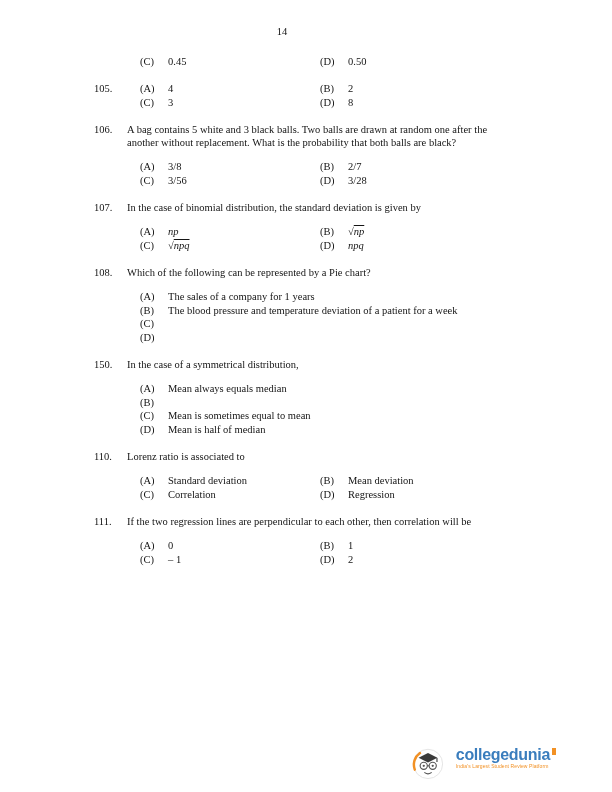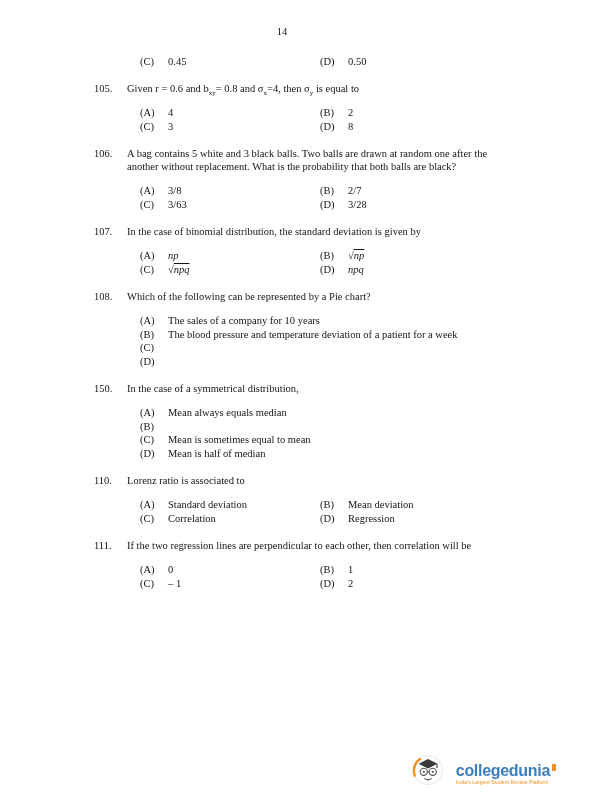--- a/index.html
+++ b/index.html
@@ -76,23 +76,23 @@
   .rad {
     text-decoration: overline;
     font-style: italic;
   }
   i { font-style: italic; }
 
   
   .logo {
     position: absolute;
     right: 8px;
-    bottom: 6px;
-    display: flex;
-    align-items: flex-end;
+    bottom: 12px;
+    display: flex;
+    align-items: flex-start;
     gap: 11px;
   }
   .logo-text {
     display: flex;
     flex-direction: column;
     align-items: flex-start;
   }
   .brand {
     font-family: "Liberation Sans", sans-serif;
     font-weight: bold;
@@ -136,21 +136,20 @@
             <div class="option">
               <span class="olabel">(D)</span>
               <span class="otext">0.50</span>
             </div>
           </div>
     </div>
   </div>
       <div class="question">
     <span class="qnum">105.</span>
     <div class="qbody">
-      <p class="qtext">Given r = 0.6 and b<sub>xy</sub>= 0.8 and σ<sub>x</sub>=4, then σ<sub>y</sub> is equal to</p>
       <div class="options two-col">
             <div class="option">
               <span class="olabel">(A)</span>
               <span class="otext">4</span>
             </div>
             <div class="option">
               <span class="olabel">(B)</span>
               <span class="otext">2</span>
             </div>
             <div class="option">
@@ -172,21 +171,21 @@
             <div class="option">
               <span class="olabel">(A)</span>
               <span class="otext">3/8</span>
             </div>
             <div class="option">
               <span class="olabel">(B)</span>
               <span class="otext">2/7</span>
             </div>
             <div class="option">
               <span class="olabel">(C)</span>
-              <span class="otext">3/63</span>
+              <span class="otext">3/56</span>
             </div>
             <div class="option">
               <span class="olabel">(D)</span>
               <span class="otext">3/28</span>
             </div>
           </div>
     </div>
   </div>
       <div class="question">
     <span class="qnum">107.</span>
@@ -212,21 +211,21 @@
           </div>
     </div>
   </div>
       <div class="question">
     <span class="qnum">108.</span>
     <div class="qbody">
       <p class="qtext">Which of the following can be represented by a Pie chart?</p>
       <div class="options one-col">
             <div class="option">
               <span class="olabel">(A)</span>
-              <span class="otext">The sales of a company for 10 years</span>
+              <span class="otext">The sales of a company for 1 years</span>
             </div>
             <div class="option">
               <span class="olabel">(B)</span>
               <span class="otext">The blood pressure and temperature deviation of a patient for a week</span>
             </div>
             <div class="option">
               <span class="olabel">(C)</span>
             </div>
             <div class="option">
               <span class="olabel">(D)</span>

